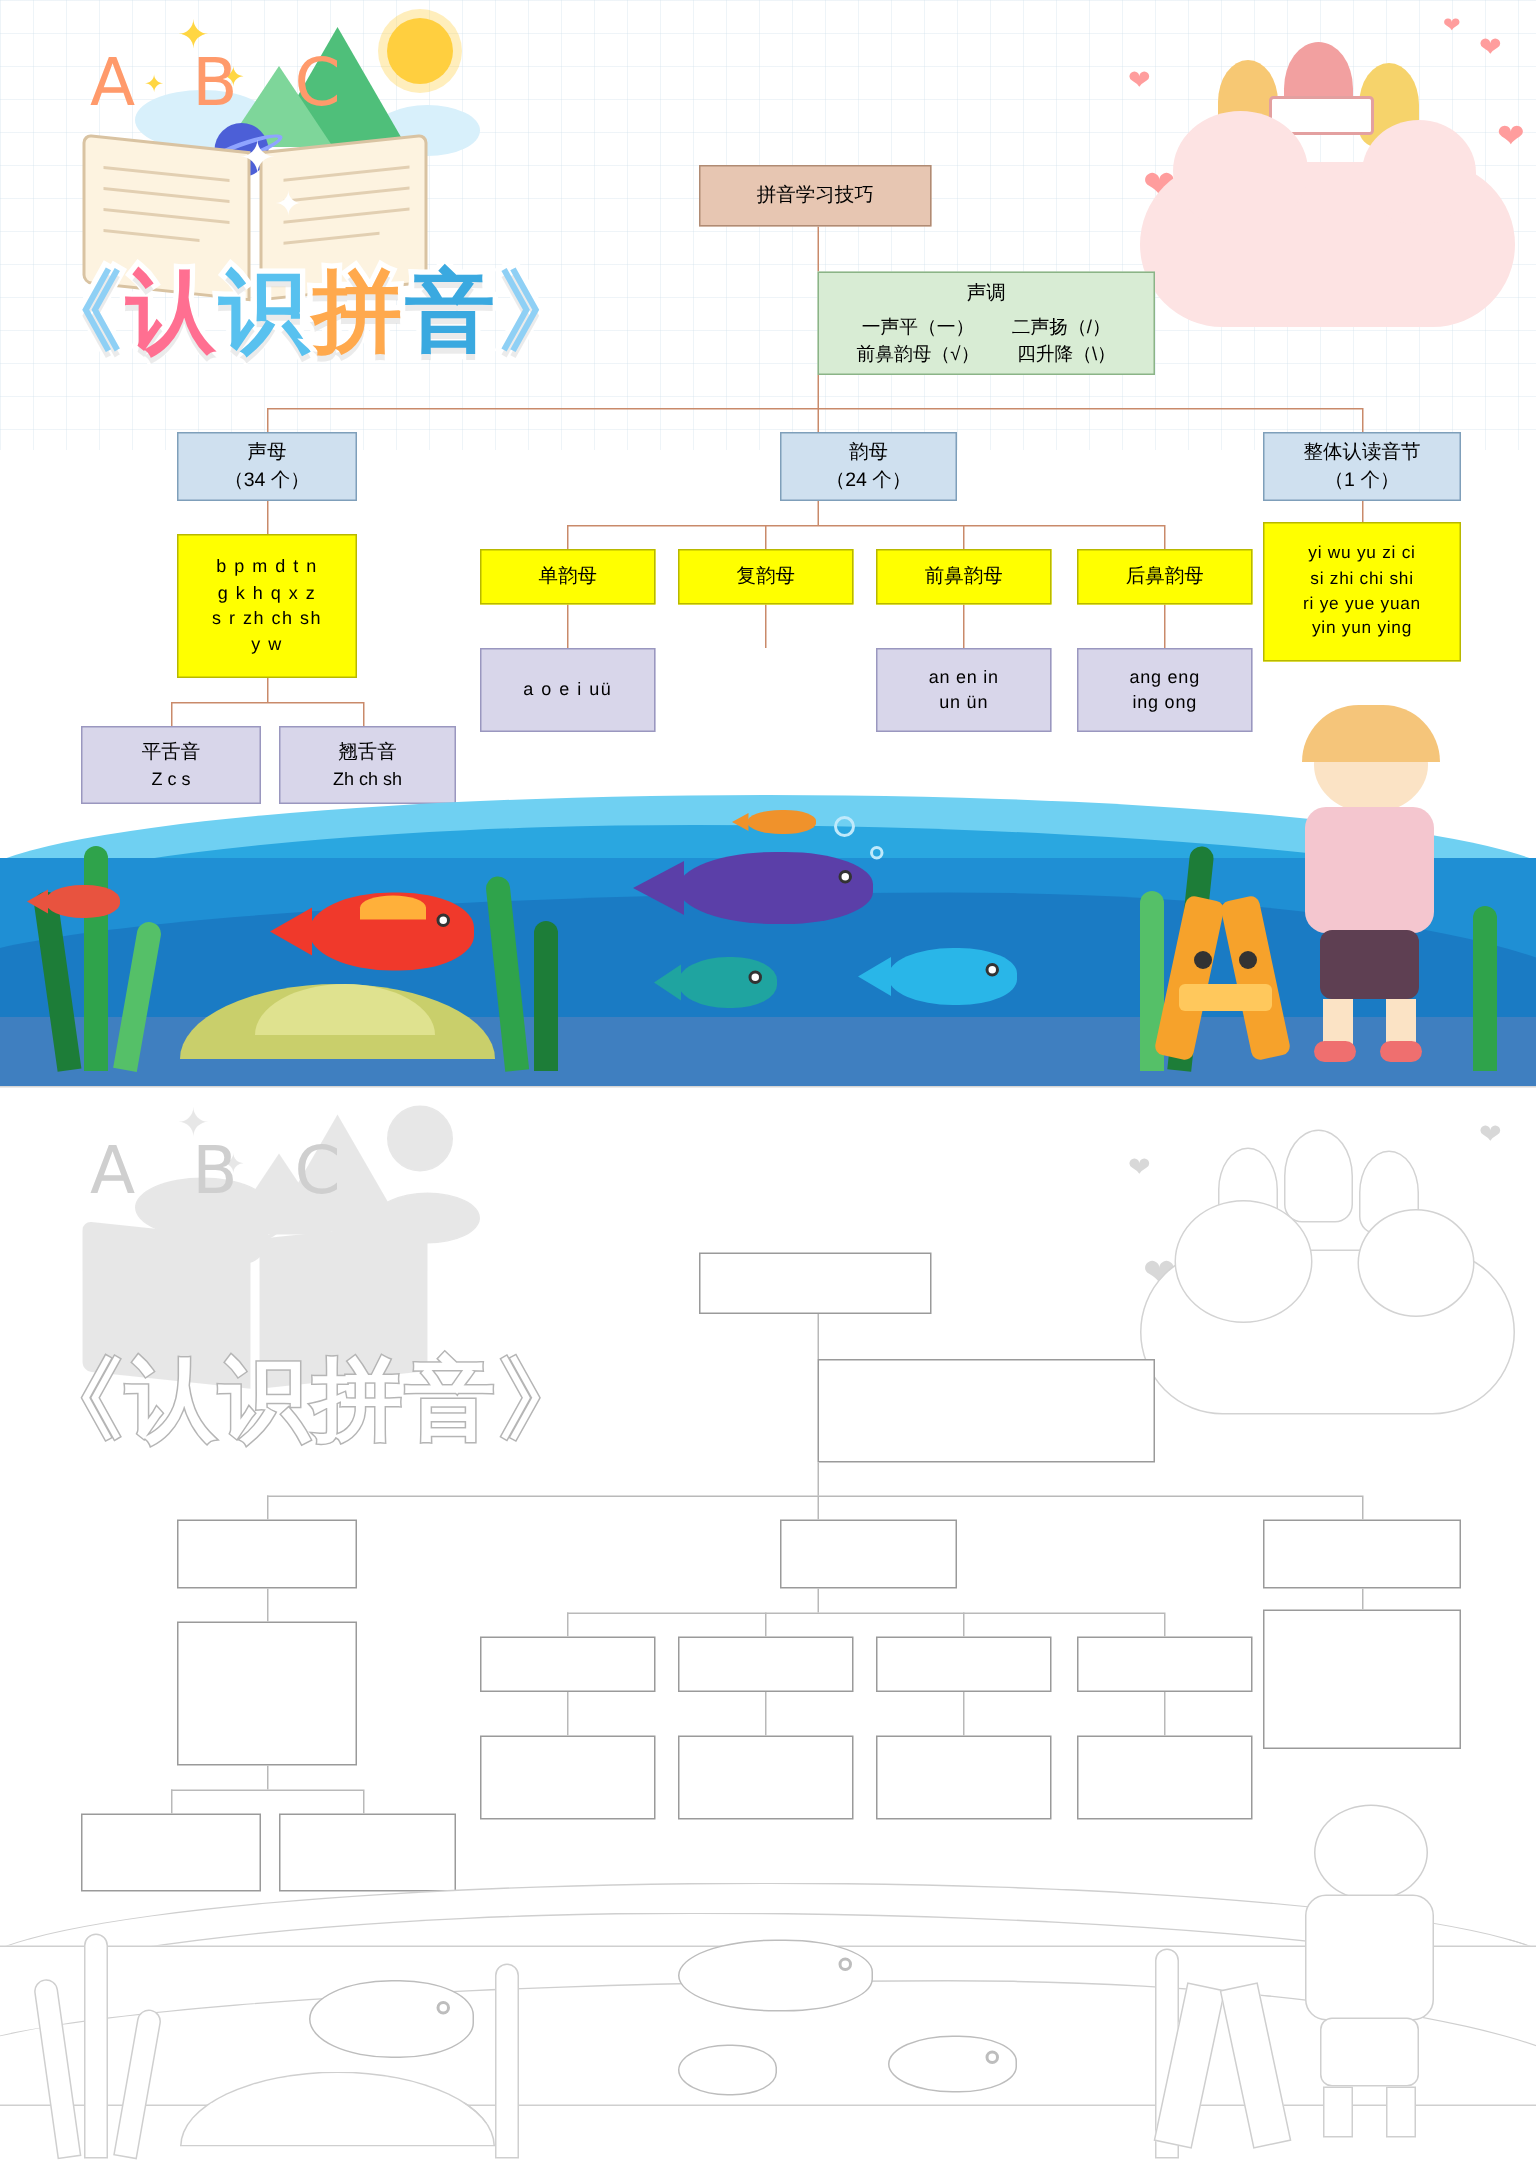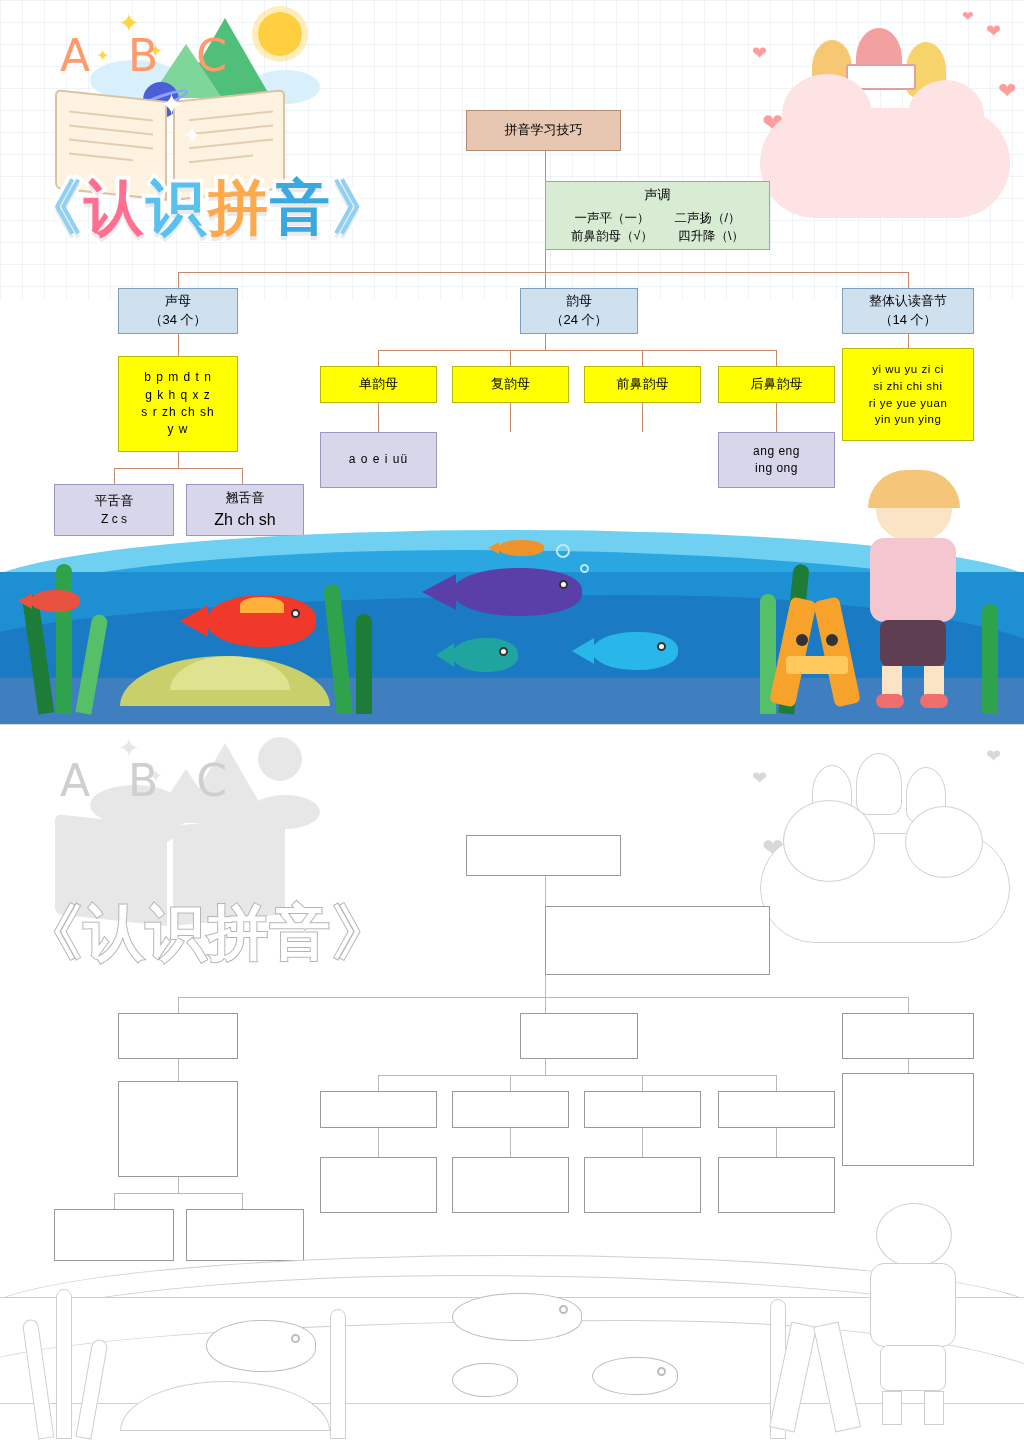--- a/index.html
+++ b/index.html
@@ -221,55 +221,59 @@
       <span>（34 个）</span>
     </div>
 
     <div class="node n-head" style="left:520px;top:288px;width:118px;height:46px;flex-direction:column;">
       <span>韵母</span>
       <span>（24 个）</span>
     </div>
 
     <div class="node n-head" style="left:842px;top:288px;width:132px;height:46px;flex-direction:column;">
       <span>整体认读音节</span>
-      <span>（14 个）</span>
+      <span>（1 个）</span>
     </div>
 
     <div class="node n-purple" style="left:54px;top:484px;width:120px;height:52px;flex-direction:column;">
       <span>平舌音</span>
       <span style="font-size:12px;">Z c s</span>
     </div>
 
     <div class="node n-yellow" style="left:118px;top:356px;width:120px;height:96px;flex-direction:column;font-size:12px;letter-spacing:1px;">
       <span>b p m d t n</span>
       <span>g k h q x z</span>
       <span>s r zh ch sh</span>
       <span>y w</span>
     </div>
 
     <div class="node n-purple" style="left:186px;top:484px;width:118px;height:52px;flex-direction:column;">
       <span>翘舌音</span>
-      <span style="font-size:16px;">Zh ch sh</span>
+      <span style="font-size:12px;">Zh ch sh</span>
     </div>
 
     <div class="node n-yellow" style="left:320px;top:366px;width:117px;height:37px;">
       <span>单韵母</span>
     </div>
     <div class="node n-yellow" style="left:452px;top:366px;width:117px;height:37px;">
       <span>复韵母</span>
     </div>
     <div class="node n-yellow" style="left:584px;top:366px;width:117px;height:37px;">
       <span>前鼻韵母</span>
     </div>
     <div class="node n-yellow" style="left:718px;top:366px;width:117px;height:37px;">
       <span>后鼻韵母</span>
     </div>
 
     <div class="node n-purple" style="left:320px;top:432px;width:117px;height:56px;font-size:12px;letter-spacing:1px;">
       <span>a o e i uü</span>
+    </div>
+    <div class="node n-purple" style="left:584px;top:432px;width:117px;height:56px;flex-direction:column;font-size:12px;letter-spacing:.5px;">
+      <span>an en in</span>
+      <span>un ün</span>
     </div>
     <div class="node n-yellow" style="left:842px;top:348px;width:132px;height:93px;flex-direction:column;font-size:11.5px;letter-spacing:.5px;">
       <span>yi wu yu zi ci</span>
       <span>si zhi chi shi</span>
       <span>ri ye yue yuan</span>
       <span>yin yun ying</span>
     </div>
 
     <div class="node n-purple" style="left:718px;top:432px;width:117px;height:56px;flex-direction:column;font-size:12px;letter-spacing:.5px;">
       <span>ang eng</span>

